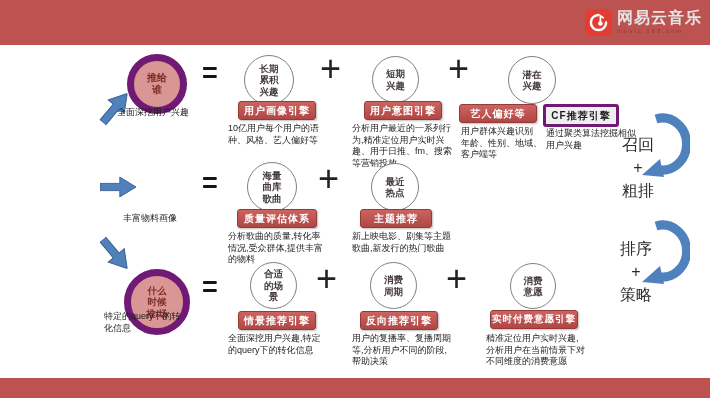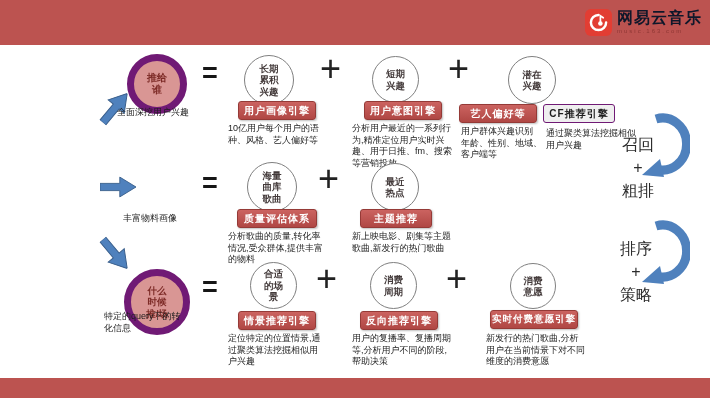--- a/index.html
+++ b/index.html
@@ -7,37 +7,37 @@
          font-family:"Liberation Sans","DejaVu Sans",sans-serif;}
   .abs{position:absolute;}
   .ml{white-space:pre-line;}
   
   .bar{background:#bc5350;}
   .header{left:0;top:0;width:710px;height:45px;}
   .footer{left:0;top:378px;width:710px;height:20px;}
   .title{left:34px;top:9px;font-size:21px;font-weight:bold;color:#fff;letter-spacing:2px;}
   .brand{right:8px;top:9px;display:flex;align-items:flex-start;gap:5px;}
   .logo-sq{width:27px;height:27px;background:#e23d33;border-radius:6px;display:flex;align-items:center;justify-content:center;}
-  .brand-name{font-size:16px;font-weight:bold;color:#0f172a;line-height:1.1;letter-spacing:1px;}
+  .brand-name{font-size:16px;font-weight:bold;color:#e5e5e5;line-height:1.1;letter-spacing:1px;}
   .brand-sub{font-size:6px;color:#8f3734;letter-spacing:2px;margin-top:1px;}
   
   .root-box{left:8px;top:161px;width:90px;height:52px;background:#d99694;border:2px solid #b0524e;
             border-radius:12px;display:flex;align-items:center;justify-content:center;text-align:center;
             font-size:13px;font-weight:bold;color:#111;line-height:1.35;box-shadow:2px 2px 3px rgba(0,0,0,.35);}
   
   .circle{border-radius:50%;display:flex;align-items:center;justify-content:center;text-align:center;
           font-weight:bold;line-height:1.2;}
   .c-pink{background:#d99694;border:7px solid #701a75;color:#7d2b27;font-size:10px;}
   .c-white{background:#fff;border:1.5px solid #808080;color:#433a3a;font-size:9.5px;}
   
   .engine{height:17px;border-radius:3px;display:flex;align-items:center;justify-content:center;
           background:linear-gradient(#cb6360,#b04744);border:1px solid #953a37;color:#fff;
           font-size:10px;font-weight:bold;letter-spacing:1px;box-shadow:1px 1px 2px rgba(0,0,0,.25);}
   .engine-gray{height:17px;border-radius:3px;display:flex;align-items:center;justify-content:center;
-          background:#efefef;border:1px solid #701a75;color:#1c1c1c;font-size:10px;font-weight:bold;letter-spacing:1px;}
+          background:#efefef;border:3px solid #701a75;color:#1c1c1c;font-size:10px;font-weight:bold;letter-spacing:1px;}
   
   .desc{font-size:9px;color:#1d1d1d;line-height:1.3;text-align:left;}
   
   .eq{font-size:27px;font-weight:900;color:#161616;}
   .plus{font-size:36px;font-weight:200;color:#222;}
   
   .stage{font-size:16px;color:#2b2b2b;text-align:center;line-height:1.45;}
 </style>
 </head>
 <body>
@@ -119,35 +119,35 @@
 
   <div class="abs circle c-white ml" style="left:371px;top:163px;width:46px;height:46px;">最近
 热点</div>
   <div class="abs engine" style="left:360px;top:209px;width:70px;">主题推荐</div>
   <div class="abs desc" style="left:352px;top:231px;width:100px;">新上映电影、剧集等主题歌曲,新发行的热门歌曲</div>
 
   <div class="abs circle c-white ml" style="left:250px;top:262px;width:45px;height:45px;">合适
 的场
 景</div>
   <div class="abs engine" style="left:238px;top:311px;width:76px;">情景推荐引擎</div>
-  <div class="abs desc" style="left:228px;top:333px;width:96px;">定位特定的位置情景,通过聚类算法挖掘相似用户兴趣</div>
+  <div class="abs desc" style="left:228px;top:333px;width:96px;">全面深挖用户兴趣,特定的query下的转化信息</div>
 
   <div class="abs plus" style="left:316px;top:258px;">+</div>
 
   <div class="abs circle c-white ml" style="left:370px;top:262px;width:45px;height:45px;">消费
 周期</div>
   <div class="abs engine" style="left:360px;top:311px;width:76px;">反向推荐引擎</div>
   <div class="abs desc" style="left:352px;top:333px;width:100px;">用户的复播率、复播周期等,分析用户不同的阶段,帮助决策</div>
 
   <div class="abs plus" style="left:446px;top:258px;">+</div>
 
   <div class="abs circle c-white ml" style="left:510px;top:263px;width:44px;height:44px;">消费
 意愿</div>
   <div class="abs engine" style="left:490px;top:310px;width:86px;font-size:9.5px;">实时付费意愿引擎</div>
-  <div class="abs desc" style="left:486px;top:333px;width:100px;">新发行的热门歌曲,分析用户在当前情景下对不同维度的消费意愿</div>
+  <div class="abs desc" style="left:486px;top:333px;width:100px;">精准定位用户实时兴趣,分析用户在当前情景下对不同维度的消费意愿</div>
 
   <div class="abs stage ml" style="left:618px;top:133px;width:40px;">召回
 +
 粗排</div>
   <svg class="abs" style="left:640px;top:113px;" width="50" height="68" viewBox="0 0 50 68">
     <path d="M 16 6 A 24 26 0 1 1 16 56" fill="none" stroke="#4f81bd" stroke-width="9"></path>
     <polygon points="2,62 20,46 24,64" fill="#4f81bd"></polygon>
   </svg>
 
   <div class="abs stage ml" style="left:616px;top:237px;width:40px;">排序

